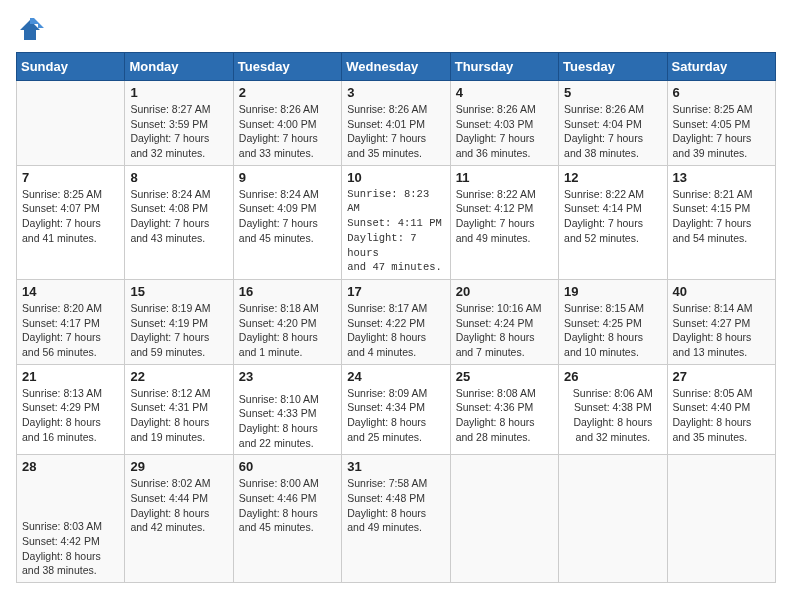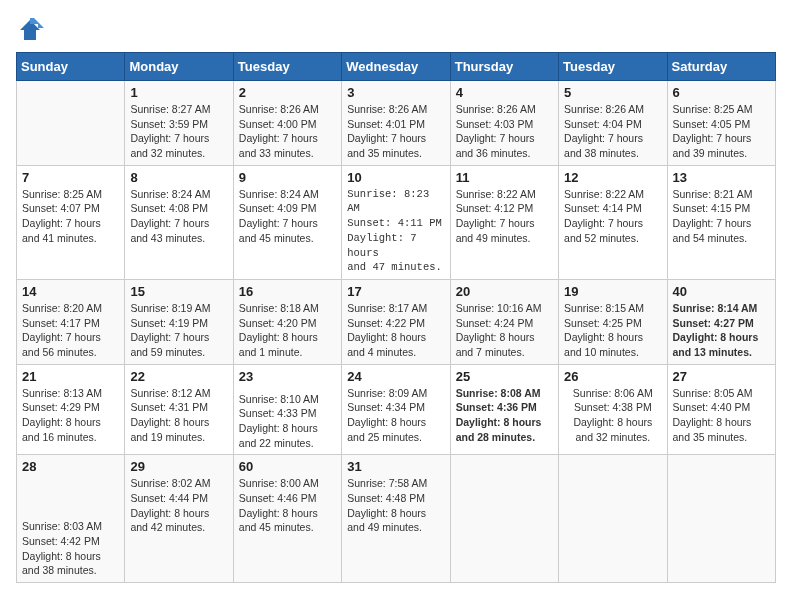--- a/index.html
+++ b/index.html
@@ -261,21 +261,21 @@
         </td>
         <td>
           <span class="day-number">19</span>
           <div class="day-info" style="white-space: pre-line;">Sunrise: 8:15 AM
 Sunset: 4:25 PM
 Daylight: 8 hours
 and 10 minutes.</div>
         </td>
         <td>
           <span class="day-number">40</span>
-          <div class="day-info" style="white-space: pre-line; font-weight: bold;">Sunrise: 8:14 AM
+          <div class="day-info" style="white-space: pre-line;">Sunrise: 8:14 AM
 Sunset: 4:27 PM
 Daylight: 8 hours
 and 13 minutes.</div>
         </td>
       </tr>
       <tr>
         <td>
           <span class="day-number">21</span>
           <div class="day-info" style="white-space: pre-line;">Sunrise: 8:13 AM
 Sunset: 4:29 PM
@@ -298,21 +298,21 @@
         </td>
         <td>
           <span class="day-number">24</span>
           <div class="day-info" style="white-space: pre-line;">Sunrise: 8:09 AM
 Sunset: 4:34 PM
 Daylight: 8 hours
 and 25 minutes.</div>
         </td>
         <td>
           <span class="day-number">25</span>
-          <div class="day-info" style="white-space: pre-line; font-weight: bold;">Sunrise: 8:08 AM
+          <div class="day-info" style="white-space: pre-line;">Sunrise: 8:08 AM
 Sunset: 4:36 PM
 Daylight: 8 hours
 and 28 minutes.</div>
         </td>
         <td>
           <span class="day-number">26</span>
           <div class="day-info" style="white-space: pre-line; text-align: center;">Sunrise: 8:06 AM
 Sunset: 4:38 PM
 Daylight: 8 hours
 and 32 minutes.</div>

